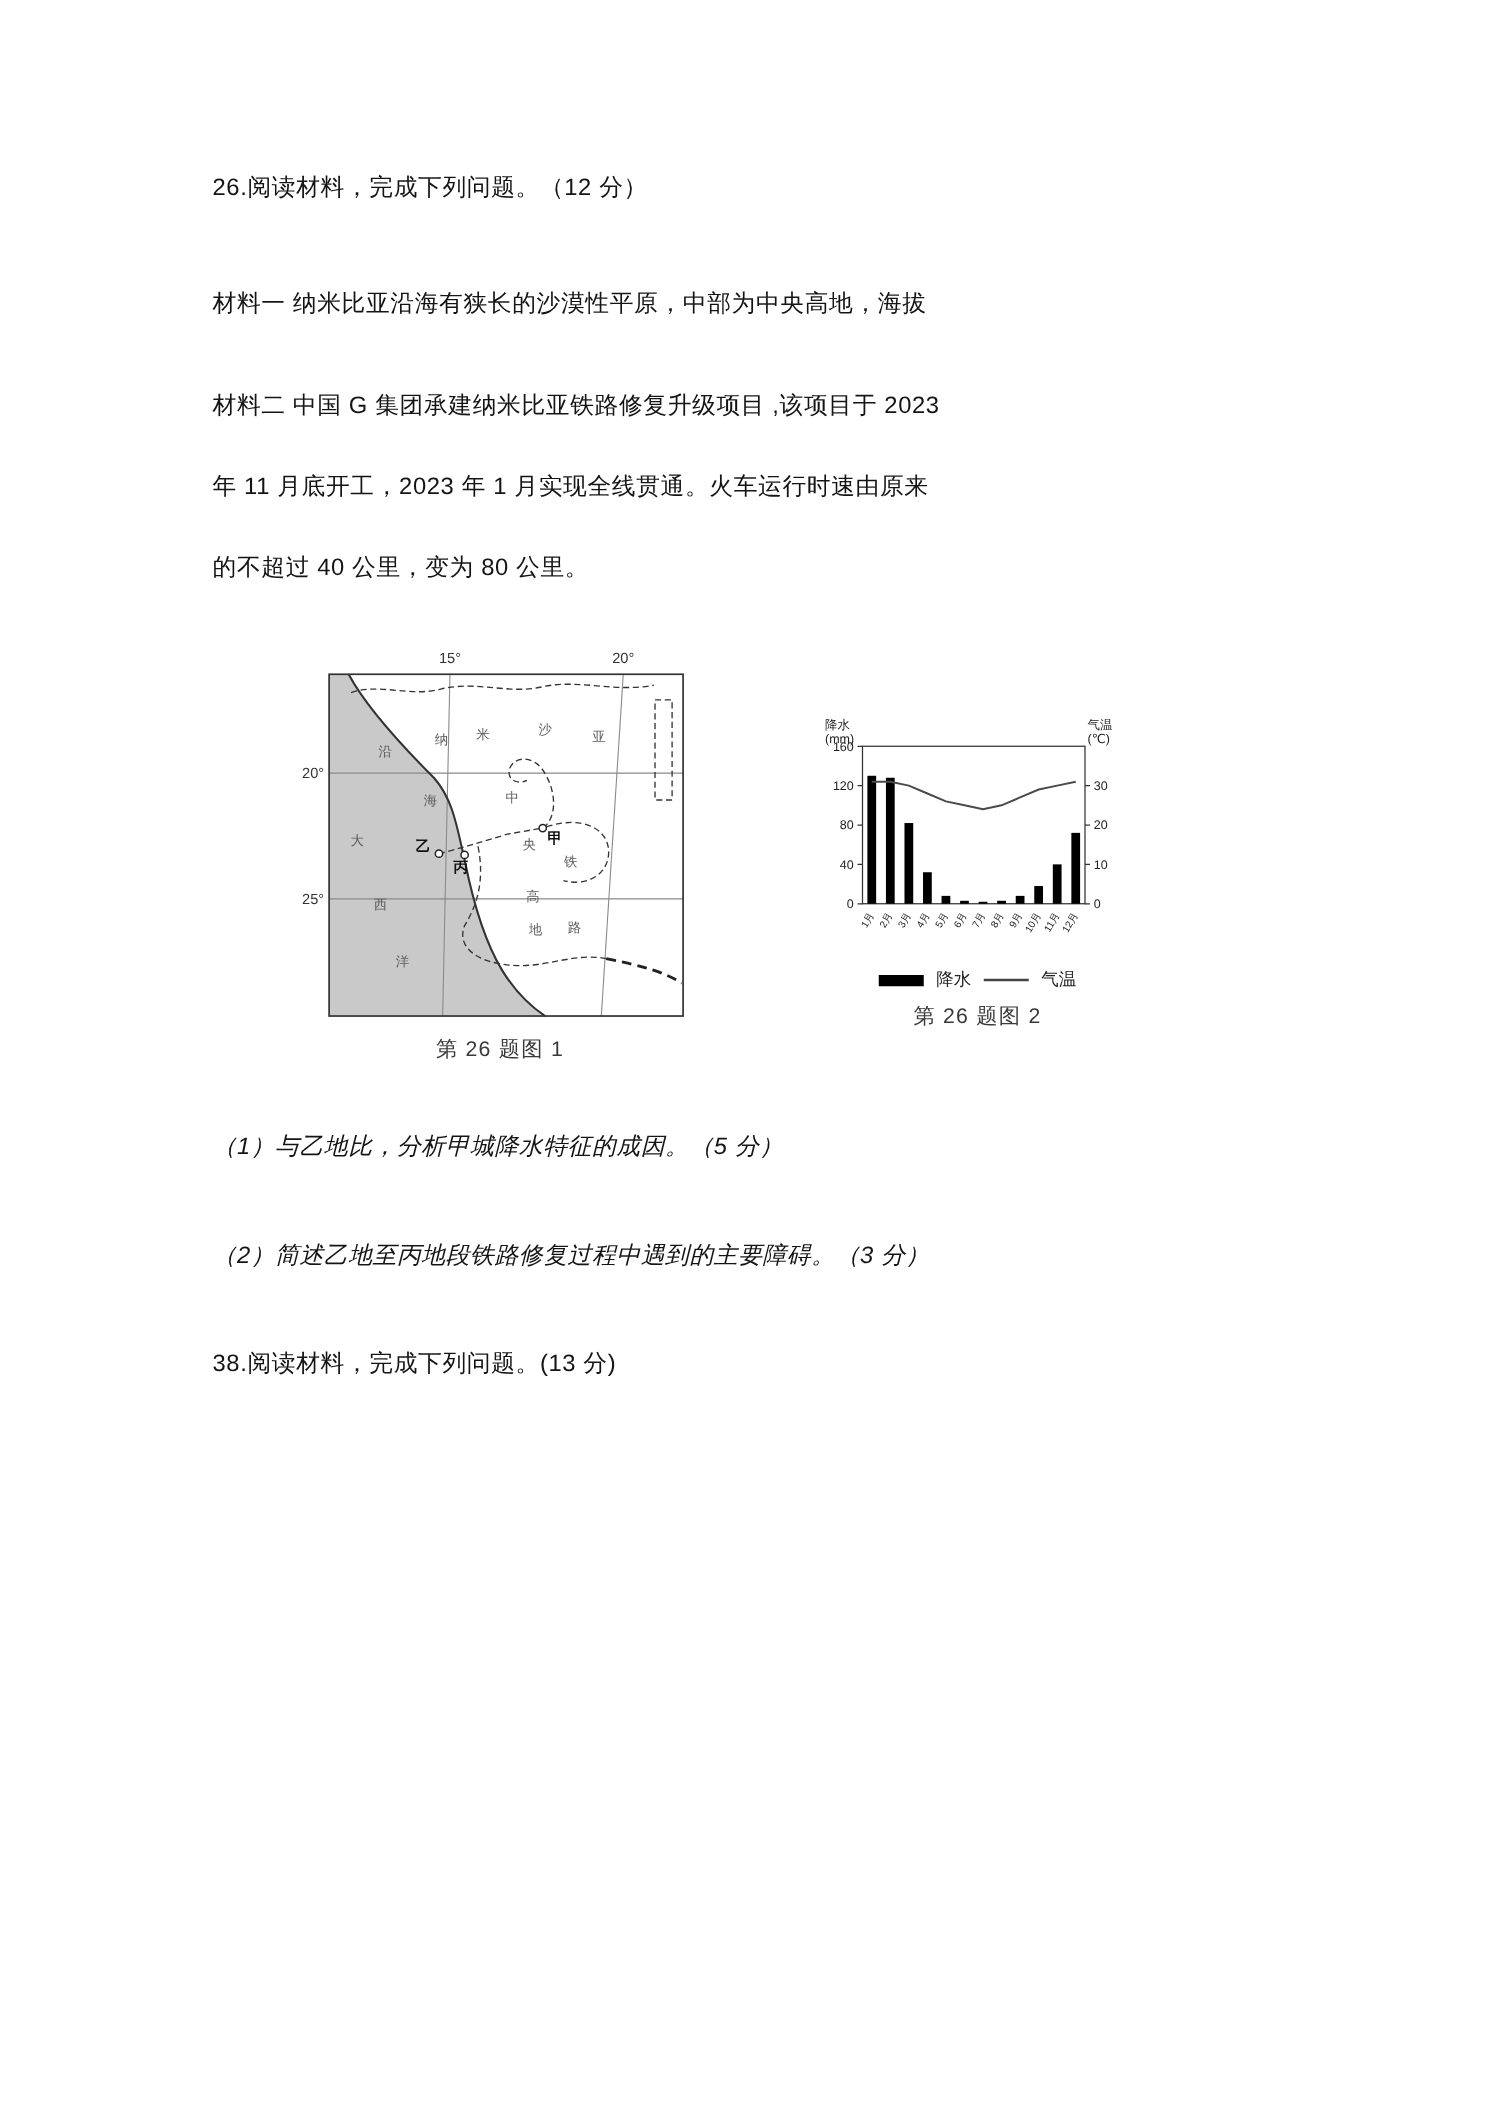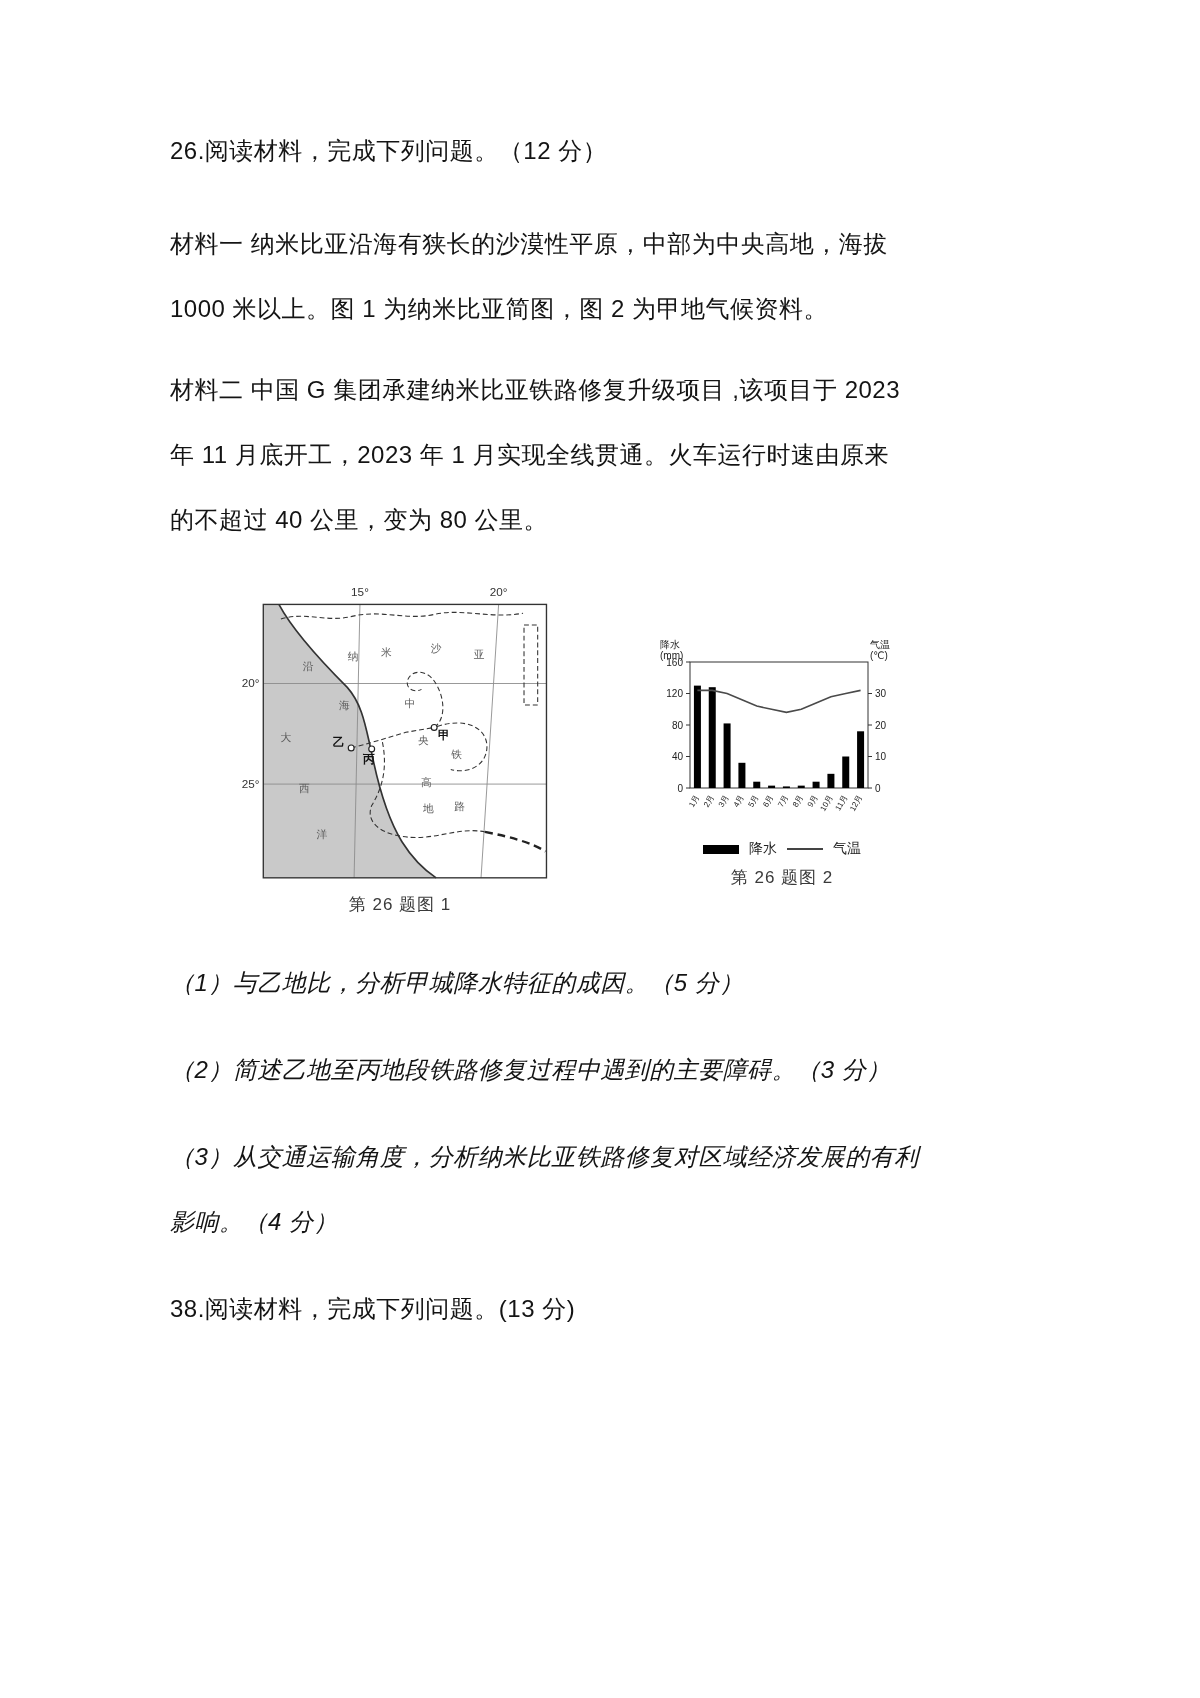--- a/index.html
+++ b/index.html
@@ -5,21 +5,21 @@
   * { margin:0; padding:0; box-sizing:border-box; }
   html,body { background:#ffffff; }
   body {
     width:1200px; height:1698px;
     font-family:"Liberation Sans","DejaVu Sans",sans-serif;
     color:#141414;
     overflow:hidden;
   }
   .page { padding:118px 168px 0 170px; }
   .para {
-    font-size:24px;
+    font-size:19px;
     line-height:65px;
     letter-spacing:0.5px;
   }
   .block { margin-bottom:16px; }
   .heading { margin-bottom:28px; }
   .figures {
     display:flex;
     align-items:flex-start;
     margin:28px 0 34px 0;
   }
@@ -51,21 +51,20 @@
 </style>
 </head>
 <body>
 
 <div class="page">
 
   <p class="para heading">26.阅读材料，完成下列问题。（12 分）</p>
 
   <div class="block">
     <p class="para">材料一  纳米比亚沿海有狭长的沙漠性平原，中部为中央高地，海拔</p>
-    <p class="para">1000 米以上。图 1 为纳米比亚简图，图 2 为甲地气候资料。</p>
   </div>
 
   <div class="block">
     <p class="para">材料二  中国 G 集团承建纳米比亚铁路修复升级项目 ,该项目于 2023</p>
     <p class="para">年 11 月底开工，2023 年 1 月实现全线贯通。火车运行时速由原来</p>
     <p class="para">的不超过 40 公里，变为 80 公里。</p>
   </div>
 
   <div class="figures">
 
@@ -182,20 +181,16 @@
         <span class="legend-line"></span>
         <span>气温</span>
       </div>
       <figcaption>第 26 题图 2</figcaption>
     </figure>
 
   </div>
 
   <p class="para question">（1）与乙地比，分析甲城降水特征的成因。（5 分）</p>
   <p class="para question">（2）简述乙地至丙地段铁路修复过程中遇到的主要障碍。（3 分）</p>
-  <div class="question">
-    <p class="para">（3）从交通运输角度，分析纳米比亚铁路修复对区域经济发展的有利</p>
-    <p class="para">影响。（4 分）</p>
-  </div>
 
   <p class="para q27">38.阅读材料，完成下列问题。(13 分)</p>
 
 </div>
 
 </body></html>

